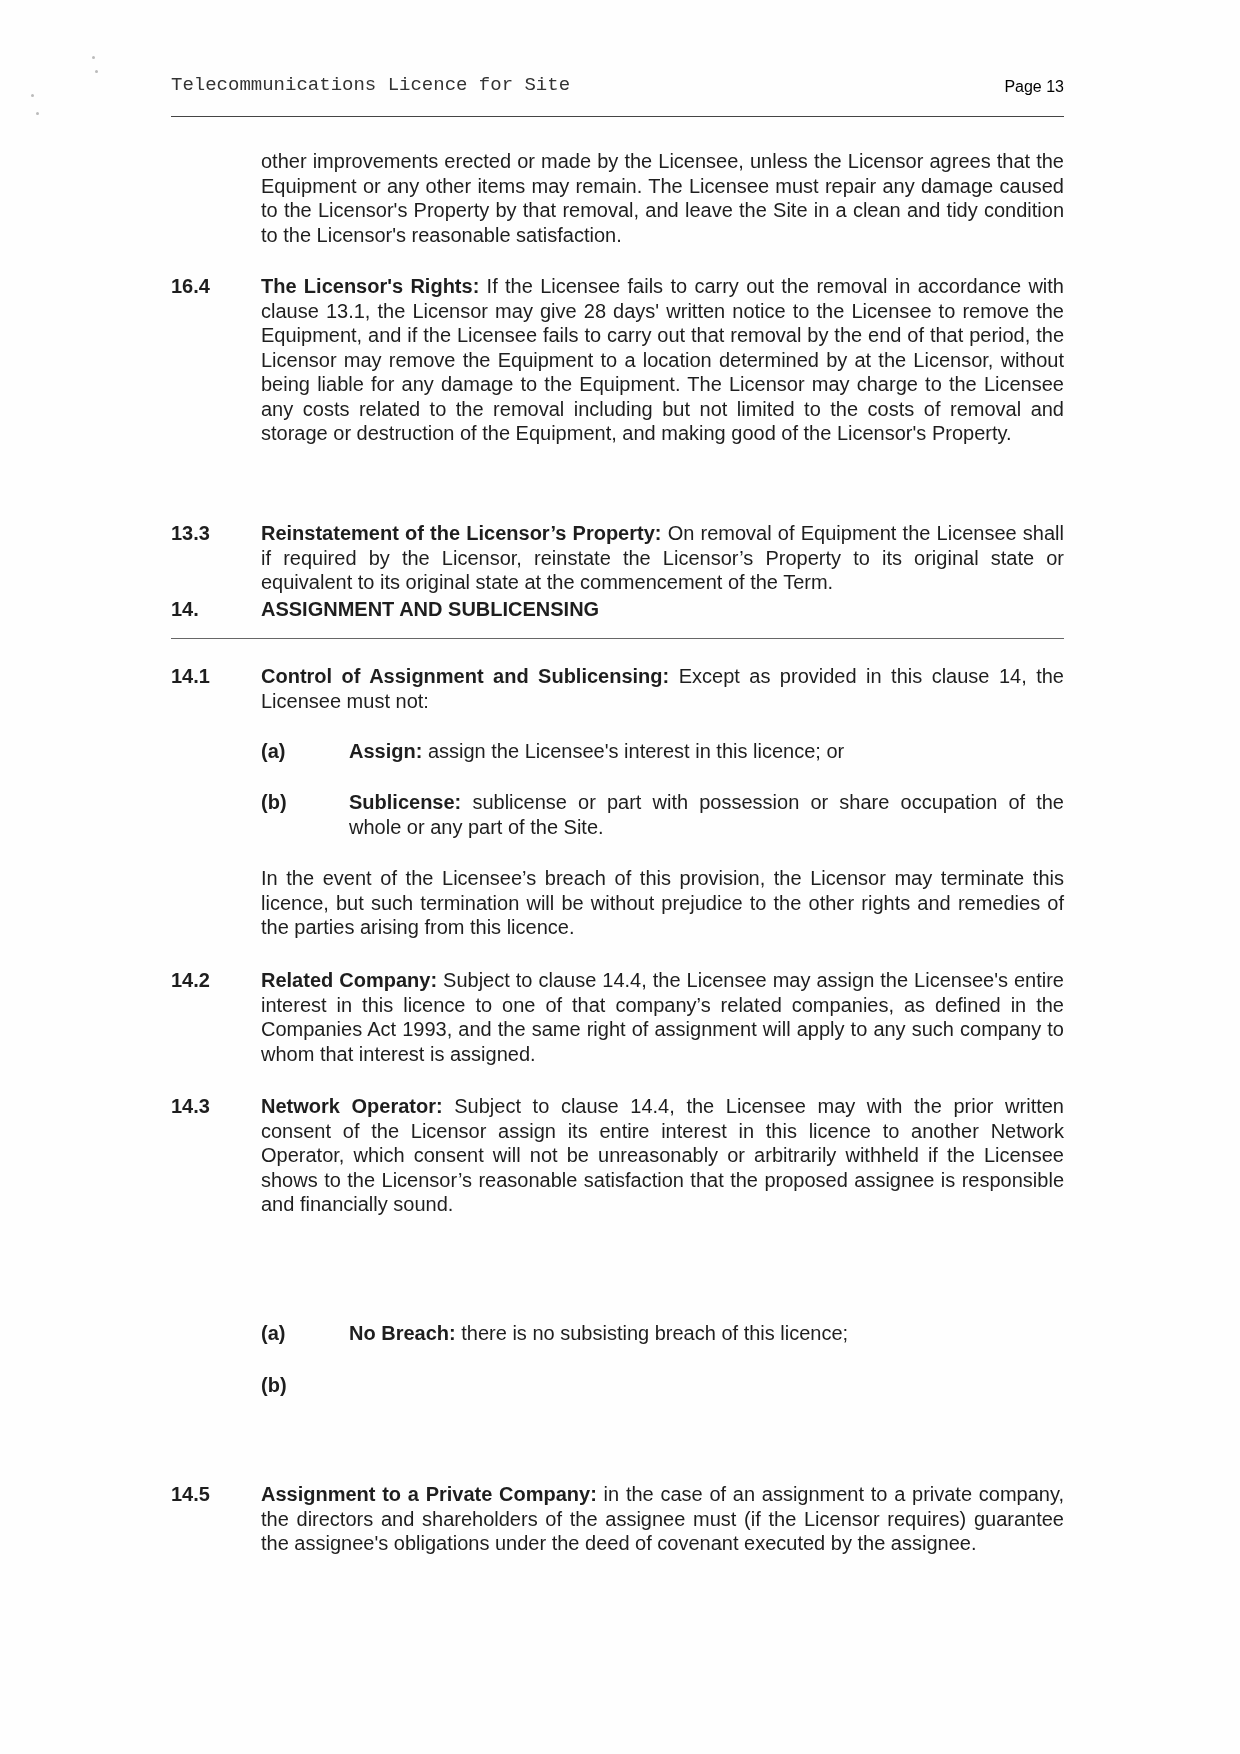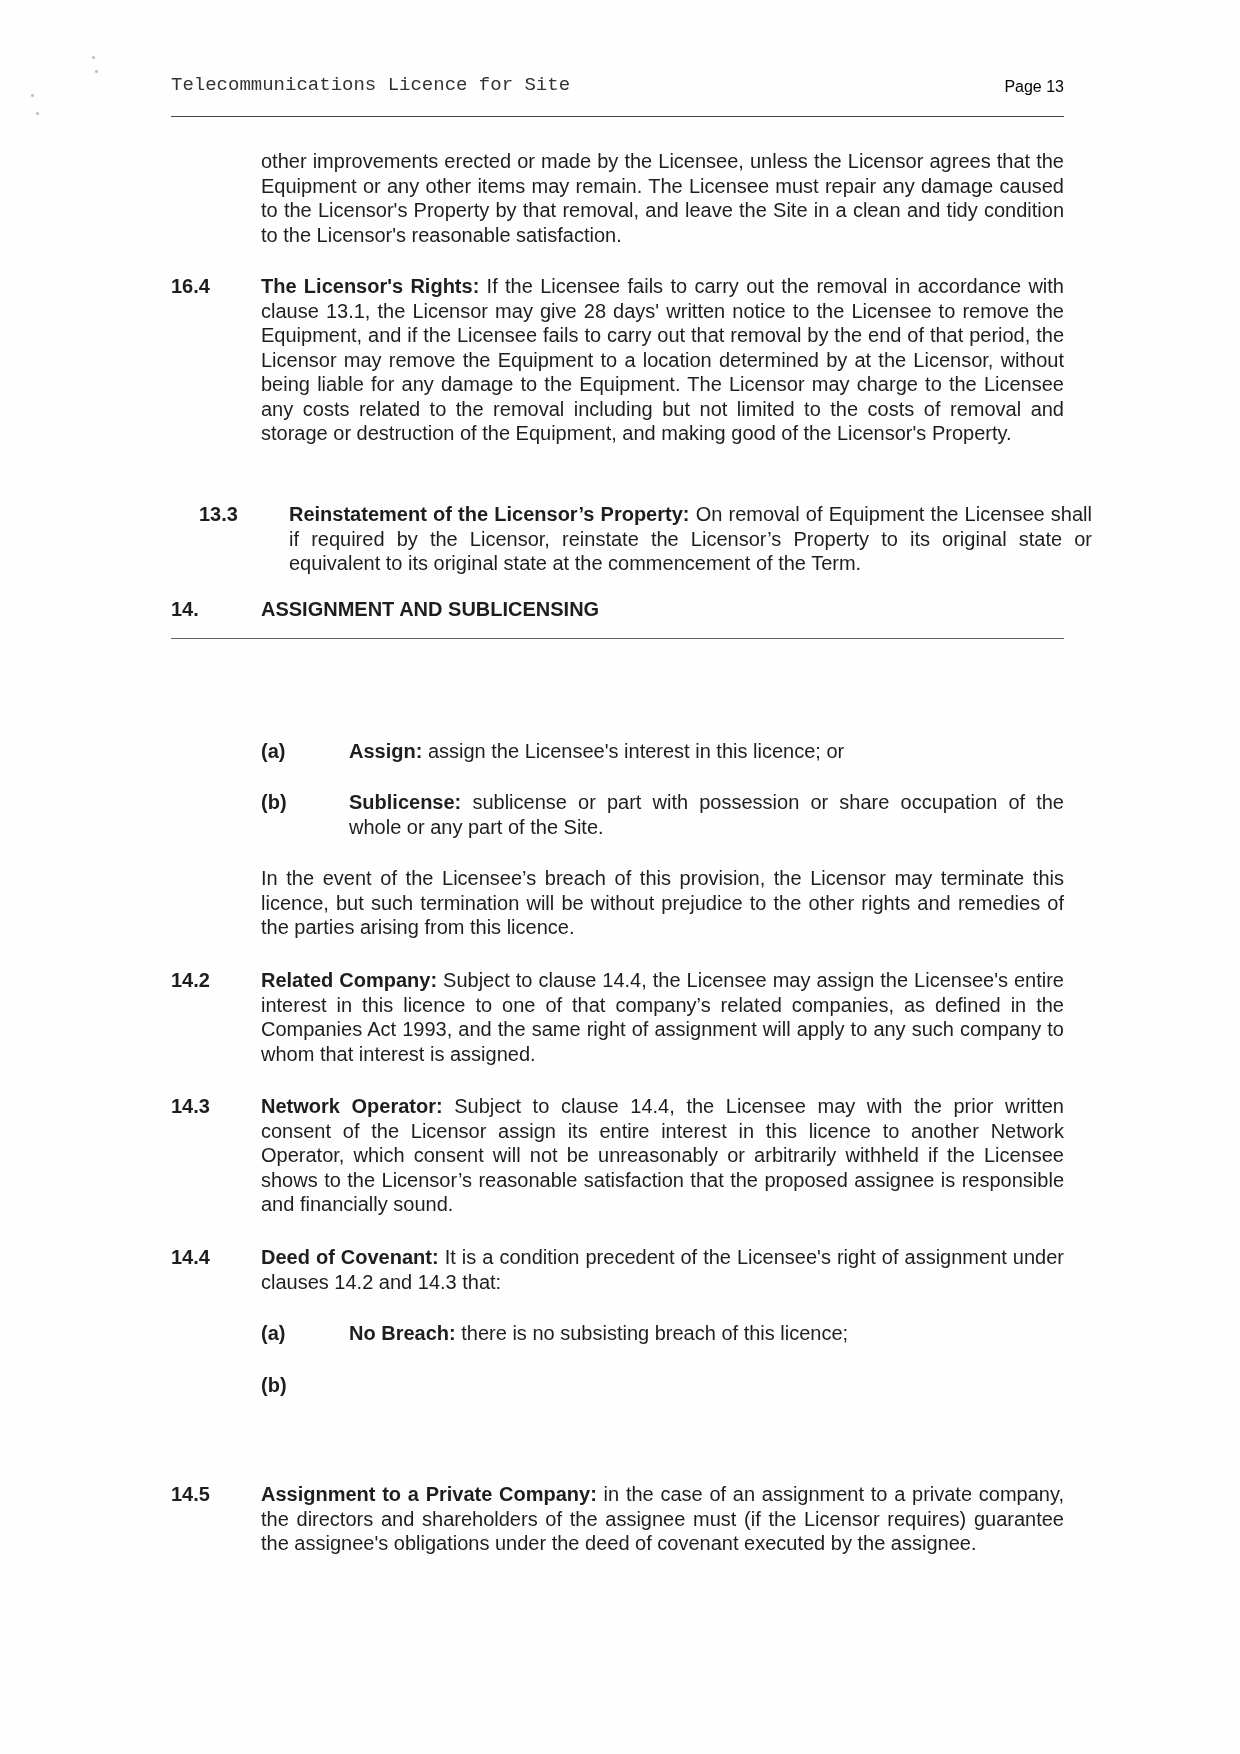--- a/index.html
+++ b/index.html
@@ -40,30 +40,34 @@
 
   <div class="block" style="top:149px;">
     <div class="body">other improvements erected or made by the Licensee, unless the Licensor agrees that the Equipment or any other items may remain. The Licensee must repair any damage caused to the Licensor's Property by that removal, and leave the Site in a clean and tidy condition to the Licensor's reasonable satisfaction.</div>
   </div>
 
   <div class="block" style="top:274px;">
     <span class="num">16.4</span>
     <div class="body"><span class="b">The Licensor's Rights:</span> <span>If the Licensee fails to carry out the removal in accordance with clause 13.1, the Licensor may give 28 days' written notice to the Licensee to remove the Equipment, and if the Licensee fails to carry out that removal by the end of that period, the Licensor may remove the Equipment to a location determined by at the Licensor, without being liable for any damage to the Equipment. The Licensor may charge to the Licensee any costs related to the removal including but not limited to the costs of removal and storage or destruction of the Equipment, and making good of the Licensor's Property.</span></div>
   </div>
 
-  <div class="block" style="top:502px;margin-left:28px;">
+  <div class="block" style="top:521px;">
     <span class="num">13.3</span>
     <div class="body"><span class="b">Reinstatement of the Licensor’s Property:</span> <span>On removal of Equipment the Licensee shall if required by the Licensor, reinstate the Licensor’s Property to its original state or equivalent to its original state at the commencement of the Term.</span></div>
   </div>
 
   <div class="heading" style="top:598px;">
     <span class="hnum">14.</span><span>ASSIGNMENT AND SUBLICENSING</span>
   </div>
   <div class="section-rule" style="top:638px;"></div>
 
+  <div class="block" style="top:664px;">
+    <span class="num">14.1</span>
+    <div class="body"><span class="b">Control of Assignment and Sublicensing:</span> <span>Except as provided in this clause 14, the Licensee must not:</span></div>
+  </div>
 
   <div class="sub" style="top:739px;">
     <span class="letter">(a)</span>
     <div class="subbody"><span class="b">Assign:</span> <span>assign the Licensee's interest in this licence; or</span></div>
   </div>
 
   <div class="sub" style="top:790px;">
     <span class="letter">(b)</span>
     <div class="subbody"><span class="b">Sublicense:</span> <span>sublicense or part with possession or share occupation of the whole or any part of the Site.</span></div>
   </div>
@@ -75,24 +79,20 @@
   <div class="block" style="top:968px;">
     <span class="num">14.2</span>
     <div class="body"><span class="b">Related Company:</span> <span>Subject to clause 14.4, the Licensee may assign the Licensee's entire interest in this licence to one of that company’s related companies, as defined in the Companies Act 1993, and the same right of assignment will apply to any such company to whom that interest is assigned.</span></div>
   </div>
 
   <div class="block" style="top:1094px;">
     <span class="num">14.3</span>
     <div class="body"><span class="b">Network Operator:</span> <span>Subject to clause 14.4, the Licensee may with the prior written consent of the Licensor assign its entire interest in this licence to another Network Operator, which consent will not be unreasonably or arbitrarily withheld if the Licensee shows to the Licensor’s reasonable satisfaction that the proposed assignee is responsible and financially sound.</span></div>
   </div>
 
-  <div class="block" style="top:1245px;">
-    <span class="num">14.4</span>
-    <div class="body"><span class="b">Deed of Covenant:</span> <span>It is a condition precedent of the Licensee's right of assignment under clauses 14.2 and 14.3 that:</span></div>
-  </div>
 
   <div class="sub" style="top:1321px;">
     <span class="letter">(a)</span>
     <div class="subbody"><span class="b">No Breach:</span> <span>there is no subsisting breach of this licence;</span></div>
   </div>
 
   <div class="sub" style="top:1373px;">
     <span class="letter">(b)</span>
   </div>
 

